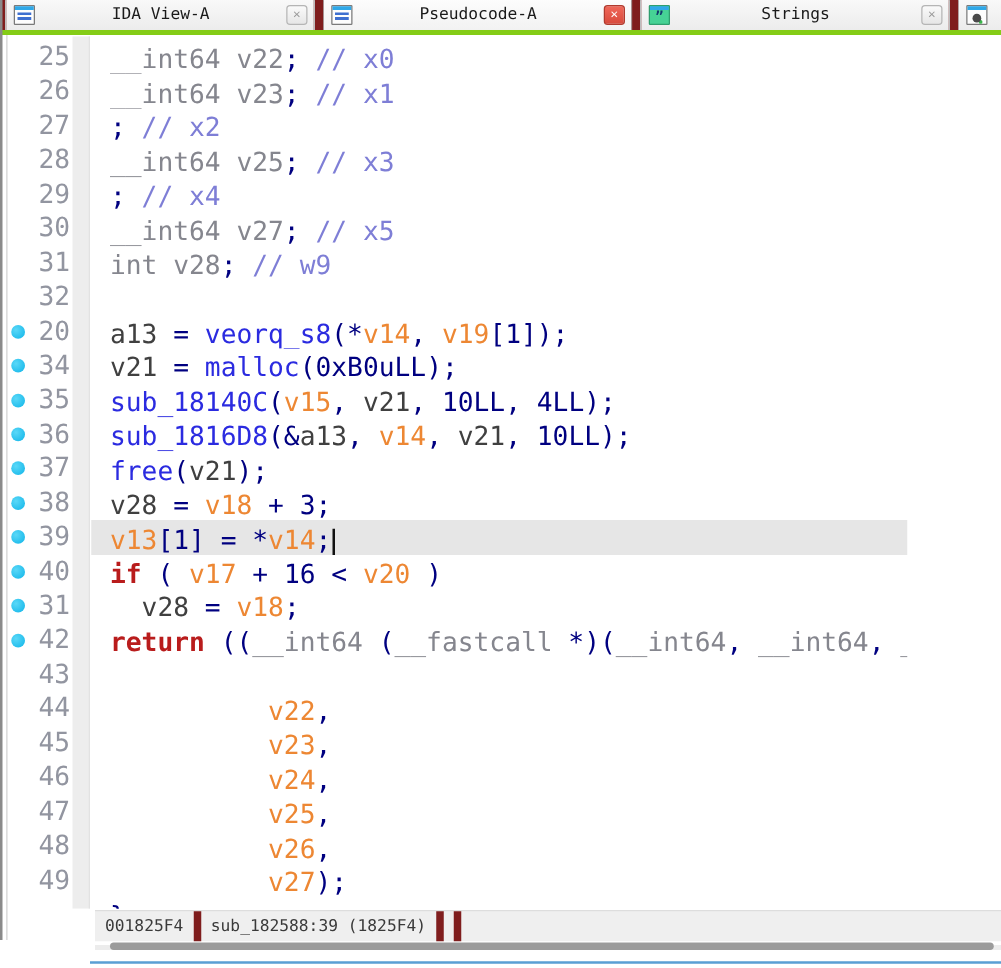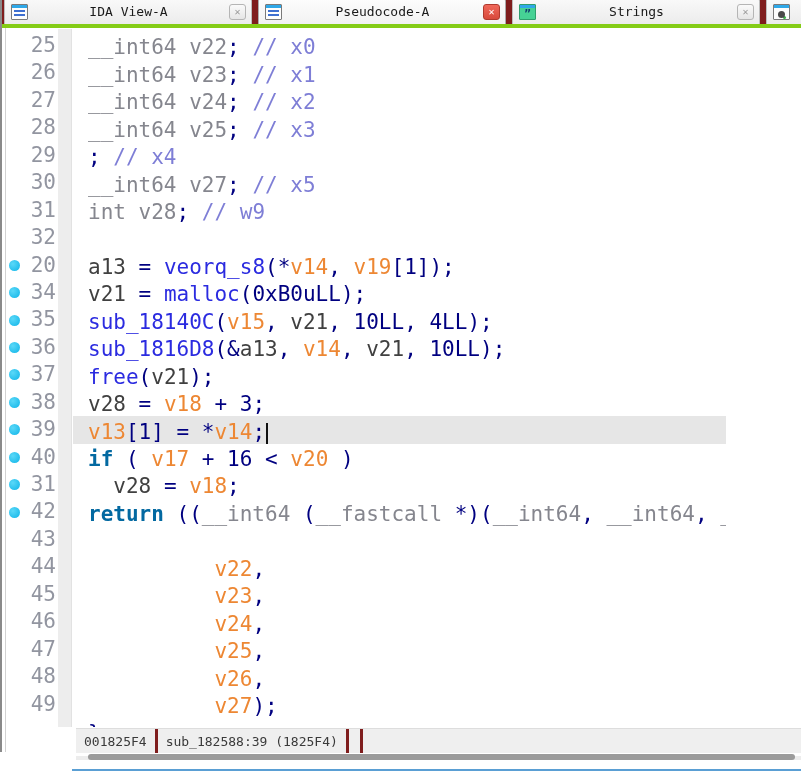--- a/index.html
+++ b/index.html
@@ -36,28 +36,28 @@
             border-right:1px solid #e2e2e2;}
   .code-row{position:relative;display:flex;height:27.45px;align-items:center;padding-left:6px;}
   .dotcell{width:16px;flex:0 0 auto;display:flex;align-items:center;justify-content:center;}
   .dot{width:11px;height:11px;border-radius:50%;
        background:radial-gradient(circle at 35% 35%,#5ad8f8,#0fb4e8);}
   .numcell{width:34px;flex:0 0 auto;text-align:right;font-size:21px;color:#9295a0;line-height:27.45px;}
   .stripgap{width:17px;flex:0 0 auto;}
   .code-text{flex:1;height:100%;display:flex;align-items:flex-end;padding-left:15px;
              font-size:21px;white-space:pre;overflow:hidden;}
   .code-text.hl{background:#e6e6e6;}
-  .sg-t{color:#85868e;} .sg-k{color:#0369a1;font-weight:bold;} .sg-f{color:#2b2be0;}
+  .sg-t{color:#85868e;} .sg-k{color:#b91c1c;font-weight:bold;} .sg-f{color:#2b2be0;}
   .sg-o{color:#ed8733;} .sg-l{color:#404040;} .sg-p{color:#000080;} .sg-n{color:#000080;}
   .sg-c{color:#7e7ed6;}
   .caret{display:inline-block;width:2px;height:21px;background:#111;margin-left:1px;}
   
   .statusbar{position:absolute;left:76px;top:728px;right:0;height:24px;background:#efefef;
              border-top:1px solid #dddddd;display:flex;align-items:center;font-size:13px;color:#3a3a3a;}
-  .scell{height:100%;display:flex;align-items:center;padding:0 8px;border-right:3px solid #7f1d1d;
+  .scell{height:100%;display:flex;align-items:center;padding:0 8px;border-right:6px solid #7f1d1d;
          white-space:nowrap;box-sizing:border-box;}
   .scell.empty1{width:14px;padding:0;}
   .scell.emptyrest{flex:1;border-right:none;}
   
   .hscroll-track{position:absolute;left:76px;top:756px;width:725px;height:4px;background:#ececec;}
   .hscroll-thumb{position:absolute;left:88px;top:754px;width:707px;height:6px;background:#9b9b9b;
                  border-radius:3px;}
   .accentline{position:absolute;left:72px;top:769px;width:729px;height:2px;background:#5a9fd4;}
   
   .edge-dark{position:absolute;left:0;top:0;width:2px;height:752px;background:#8a8a8a;}
@@ -103,21 +103,21 @@
         <div class="code-row">
           <span class="dotcell"></span>
           <span class="numcell">26</span>
           <span class="stripgap"></span>
           <div class="code-text"><span class="sg-t">__int64 v23</span><span class="sg-p">;</span><span class="sg-c"> // x1</span></div>
         </div>
         <div class="code-row">
           <span class="dotcell"></span>
           <span class="numcell">27</span>
           <span class="stripgap"></span>
-          <div class="code-text"><span class="sg-t">__int64 v24</span><span class="sg-p">;</span><span class="sg-c"> // x2</span></div>
+          <div class="code-text"><span class="sg-p">;</span><span class="sg-c"> // x2</span></div>
         </div>
         <div class="code-row">
           <span class="dotcell"></span>
           <span class="numcell">28</span>
           <span class="stripgap"></span>
           <div class="code-text"><span class="sg-t">__int64 v25</span><span class="sg-p">;</span><span class="sg-c"> // x3</span></div>
         </div>
         <div class="code-row">
           <span class="dotcell"></span>
           <span class="numcell">29</span>

